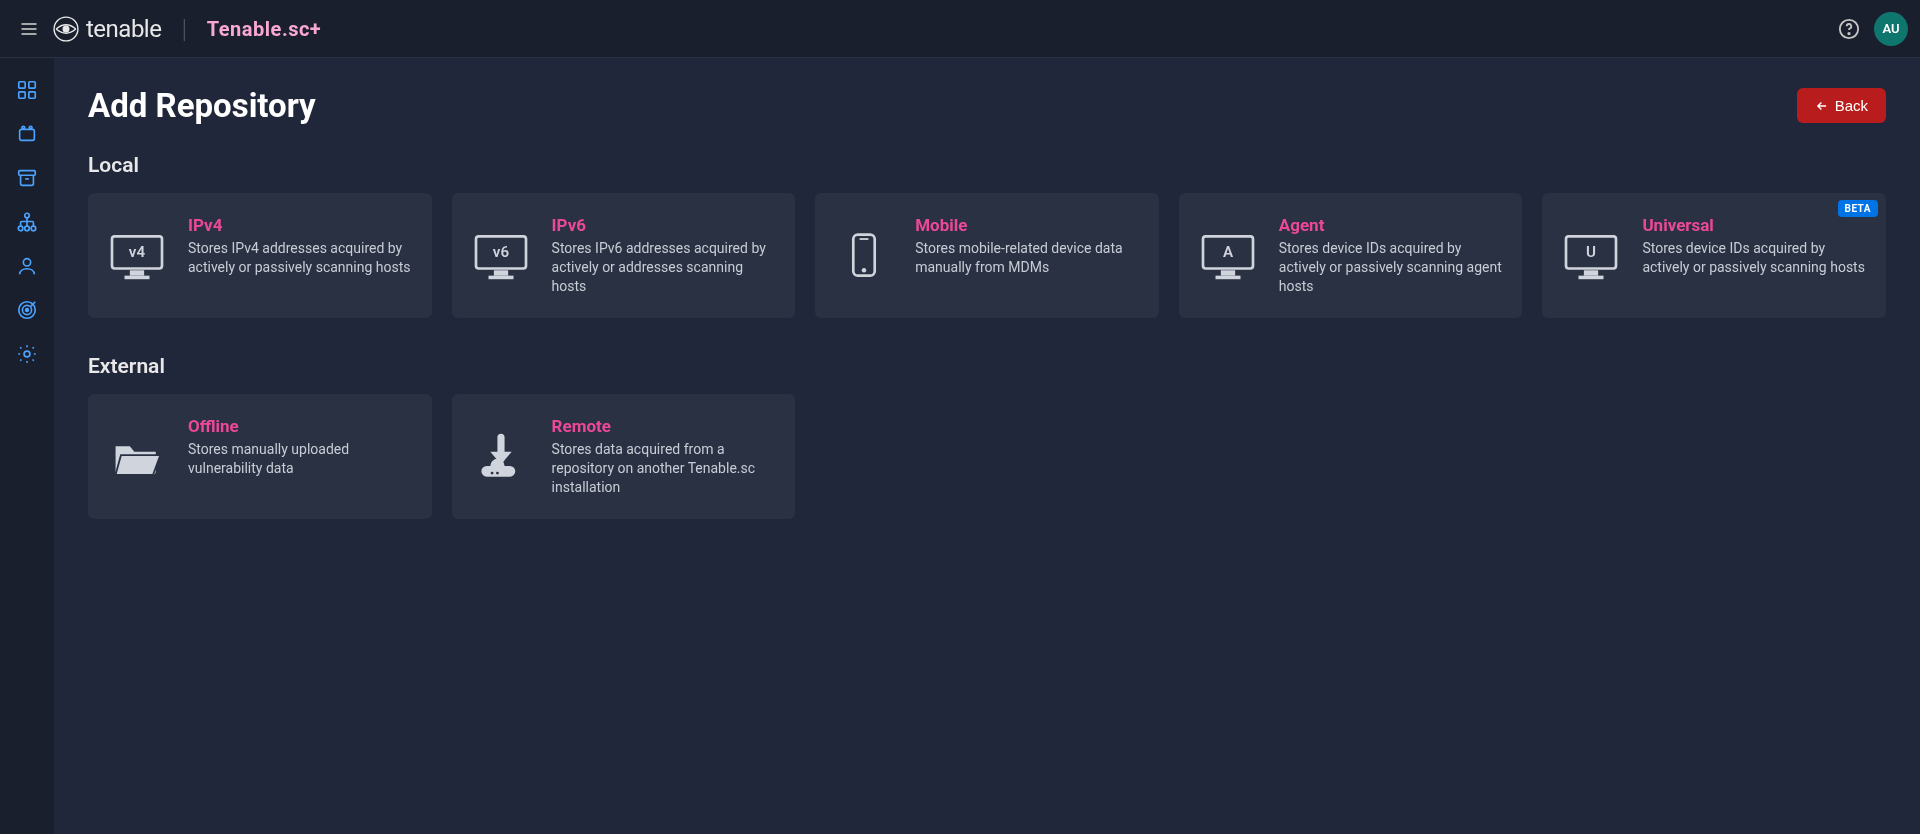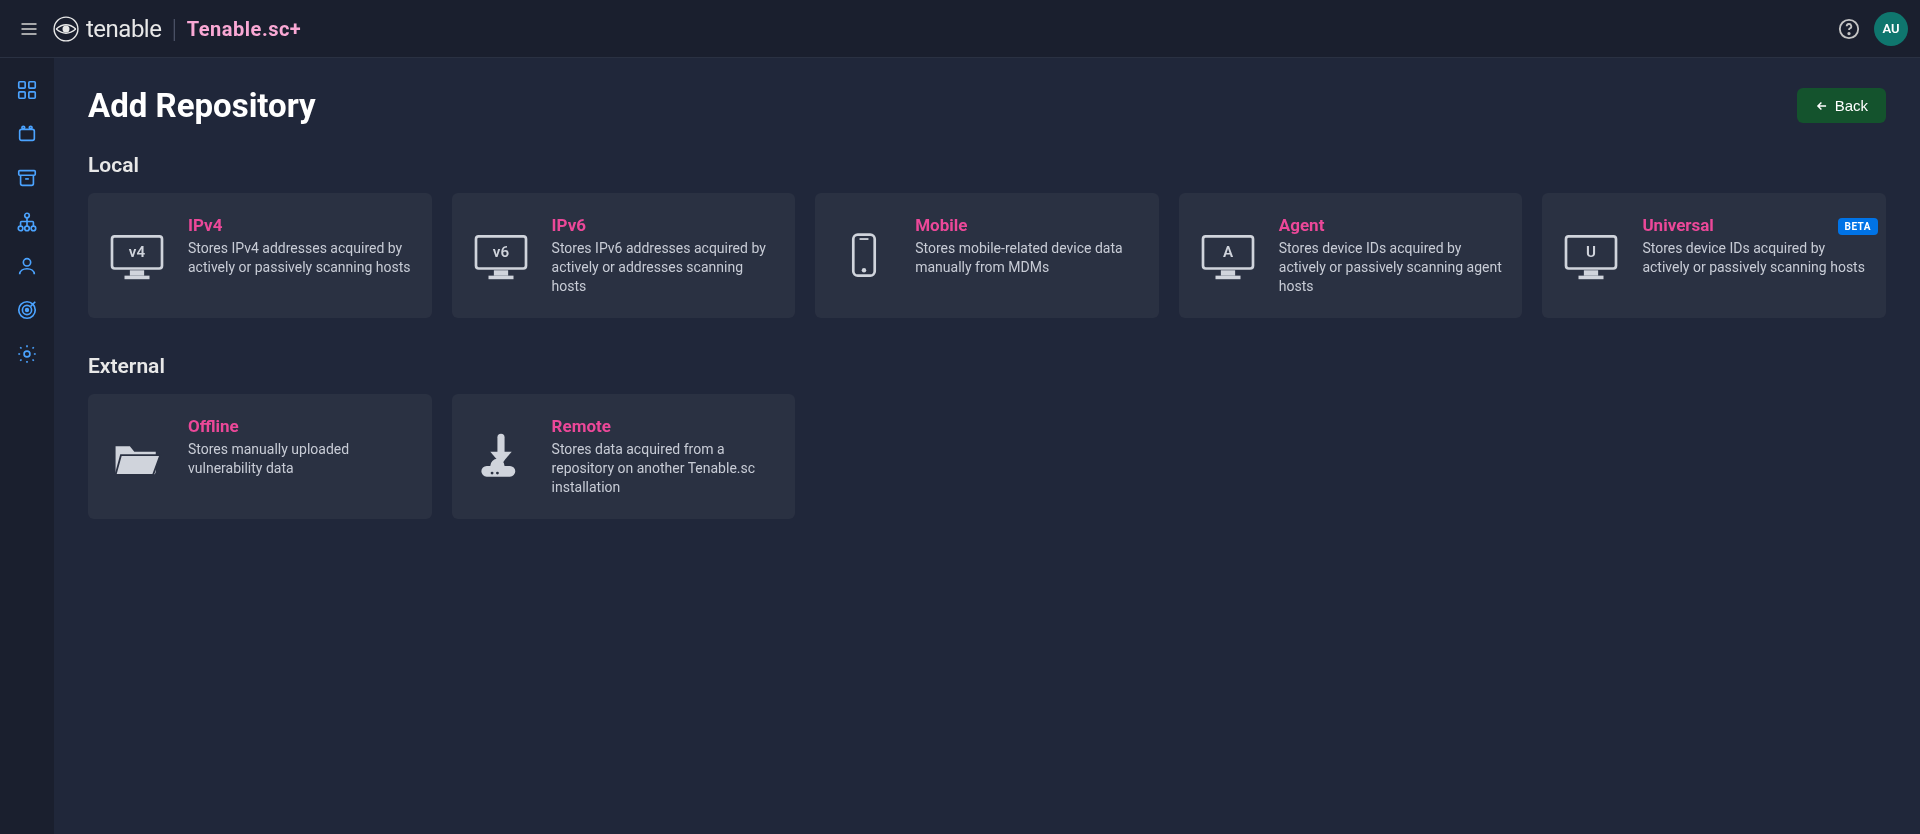--- a/index.html
+++ b/index.html
@@ -18,21 +18,21 @@
     align-items: center;
     padding: 0 12px;
     border-bottom: 1px solid #2a3142;
   }
   .menu-btn {
     width: 34px; height: 34px;
     display:flex;align-items:center;justify-content:center;
     cursor:pointer;color:#c4c4c4;
   }
   .brand {
-    display:flex;align-items:center;margin-left:6px;
+    display:flex;align-items:center;gap:10px;margin-left:6px;
   }
   .brand-logo { display:flex;align-items:center;gap:6px;color:#e8e8e8;font-size:24px;letter-spacing:-0.5px;}
   .brand-logo svg { flex:0 0 auto; }
   .brand-sep { color:#5a6378;font-size:26px;margin:0 10px;font-weight:200;}
   .brand-product { color:#f9a8d4;font-size:20px;font-weight:700;letter-spacing:0.5px;}
   .topbar-spacer{flex:1;}
   .help-btn{width:34px;height:34px;display:flex;align-items:center;justify-content:center;color:#c4c4c4;cursor:pointer;}
   .avatar{
     width:34px;height:34px;border-radius:50%;
     background:#0f766e;color:#fff;display:flex;align-items:center;justify-content:center;
@@ -47,42 +47,42 @@
   .side-item{
     width:40px;height:40px;display:flex;align-items:center;justify-content:center;
     color:#4ba3ff;cursor:pointer;border-radius:6px;
   }
   .side-item svg{width:22px;height:22px;}
   
   .main{flex:1;background:#20273a;padding:28px 34px;overflow:auto;}
   .page-header{display:flex;align-items:center;margin-bottom:28px;}
   .page-title{font-size:33px;font-weight:700;color:#ffffff;}
   .back-btn{
-    margin-left:auto;background:#14532d;color:#fff;border:none;border-radius:6px;
+    margin-left:auto;background:#b91c1c;color:#fff;border:none;border-radius:6px;
     padding:9px 18px;font-size:15px;display:flex;align-items:center;gap:6px;cursor:pointer;
   }
   .section-title{font-size:21px;font-weight:600;margin-bottom:16px;color:#e8e8e8;}
   .card-row{display:grid;grid-template-columns:repeat(5,minmax(0,1fr));gap:20px;margin-bottom:36px;}
   .card-row.two{grid-template-columns:repeat(5,minmax(0,1fr));}
   .card{
     background:#2a3142;border-radius:6px;padding:22px 20px;
     display:flex;gap:20px;cursor:pointer;position:relative;min-height:125px;
   }
   .card-icon{
     flex:0 0 60px;display:flex;align-items:center;justify-content:flex-start;color:#ffffff;
   }
   .card-icon svg{width:58px;height:50px;}
   .monitor-label{
     font-size:17px;font-weight:600;fill:#d0d4dc;
   }
   .card-body{flex:1;min-width:0;}
   .card-title{font-size:17px;font-weight:700;margin-bottom:4px;color:#ec4899;}
   .card-desc{font-size:14px;color:#c8ccd6;line-height:1.35;}
   .beta-badge{
-    position:absolute;top:25px;right:8px;
+    position:absolute;top:7px;right:8px;
     background:#0073e6;color:#fff;font-size:10px;font-weight:700;
     padding:3px 7px;border-radius:4px;letter-spacing:0.5px;
   }
 </style>
 </head>
 <body>
 
 <div class="topbar">
   <div class="menu-btn">
     <svg width="20" height="20" viewBox="0 0 24 24" fill="none" stroke="currentColor" stroke-width="2">

